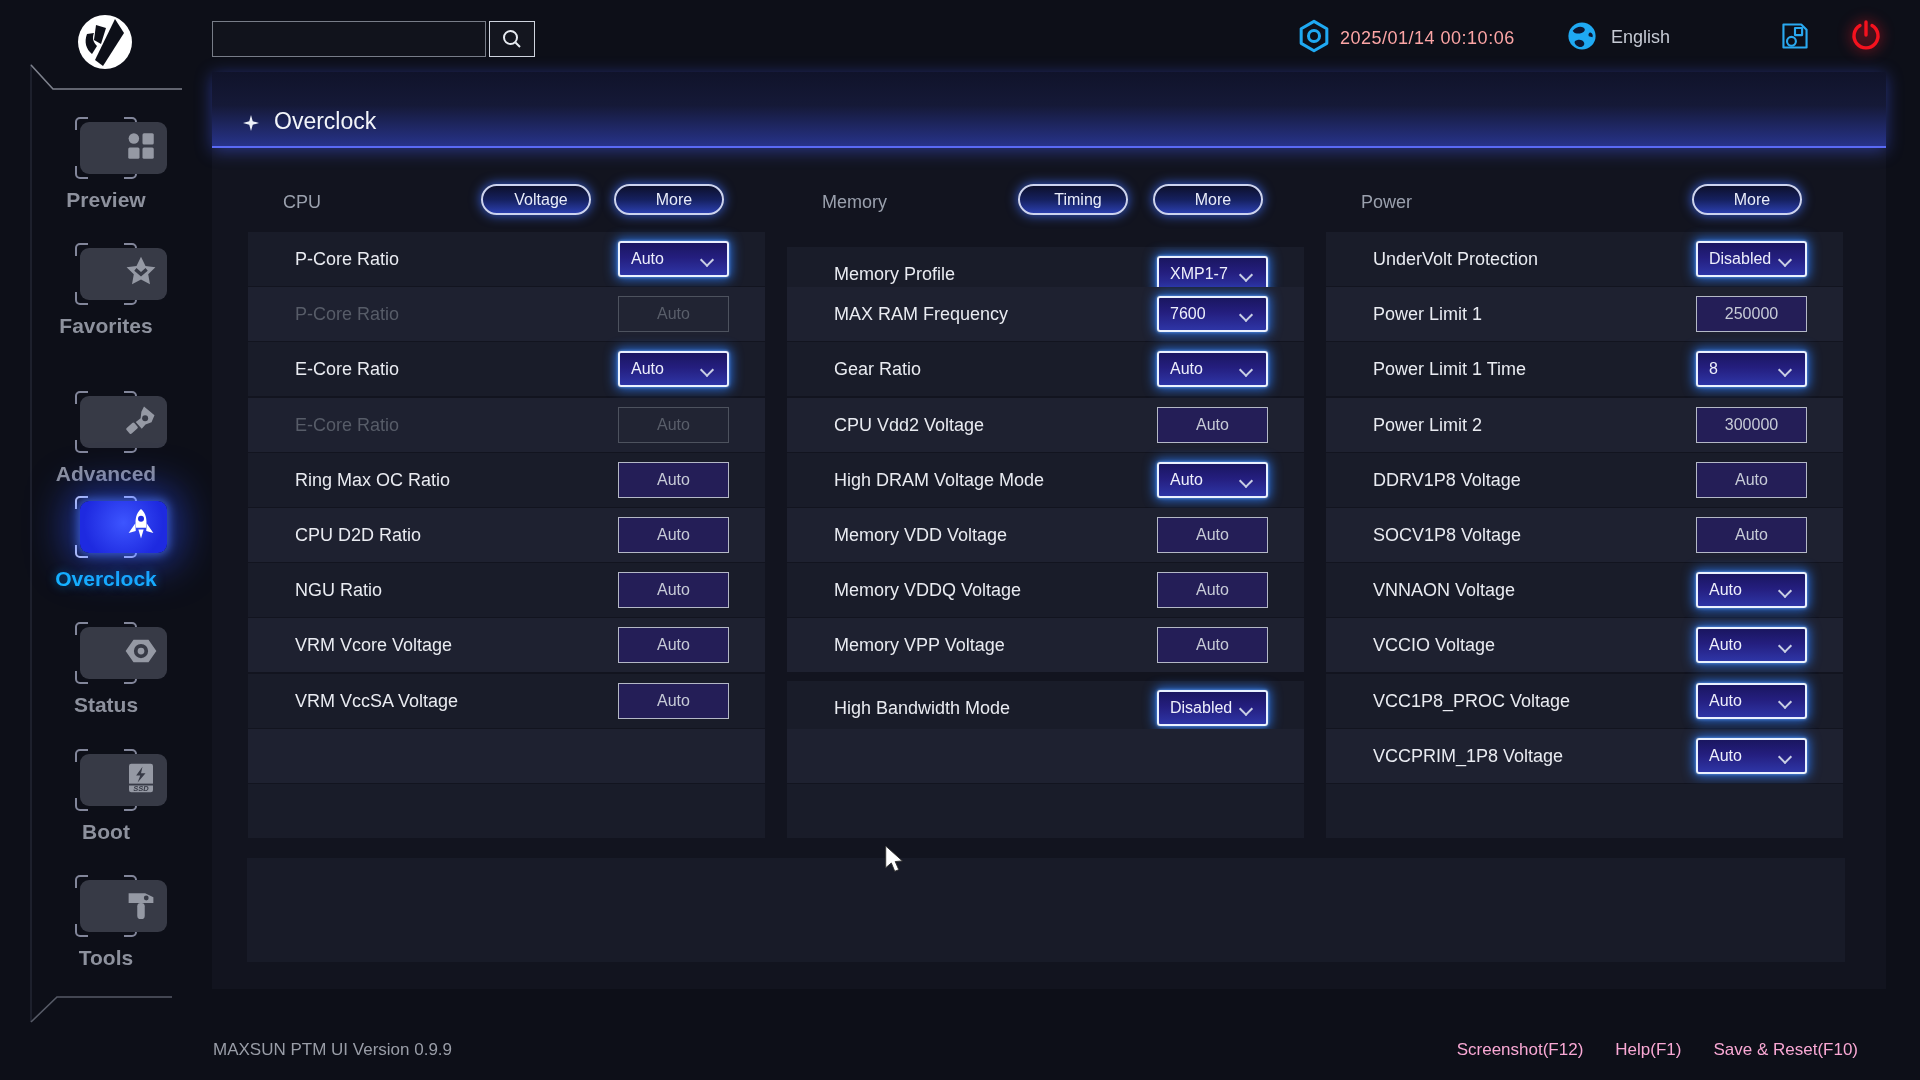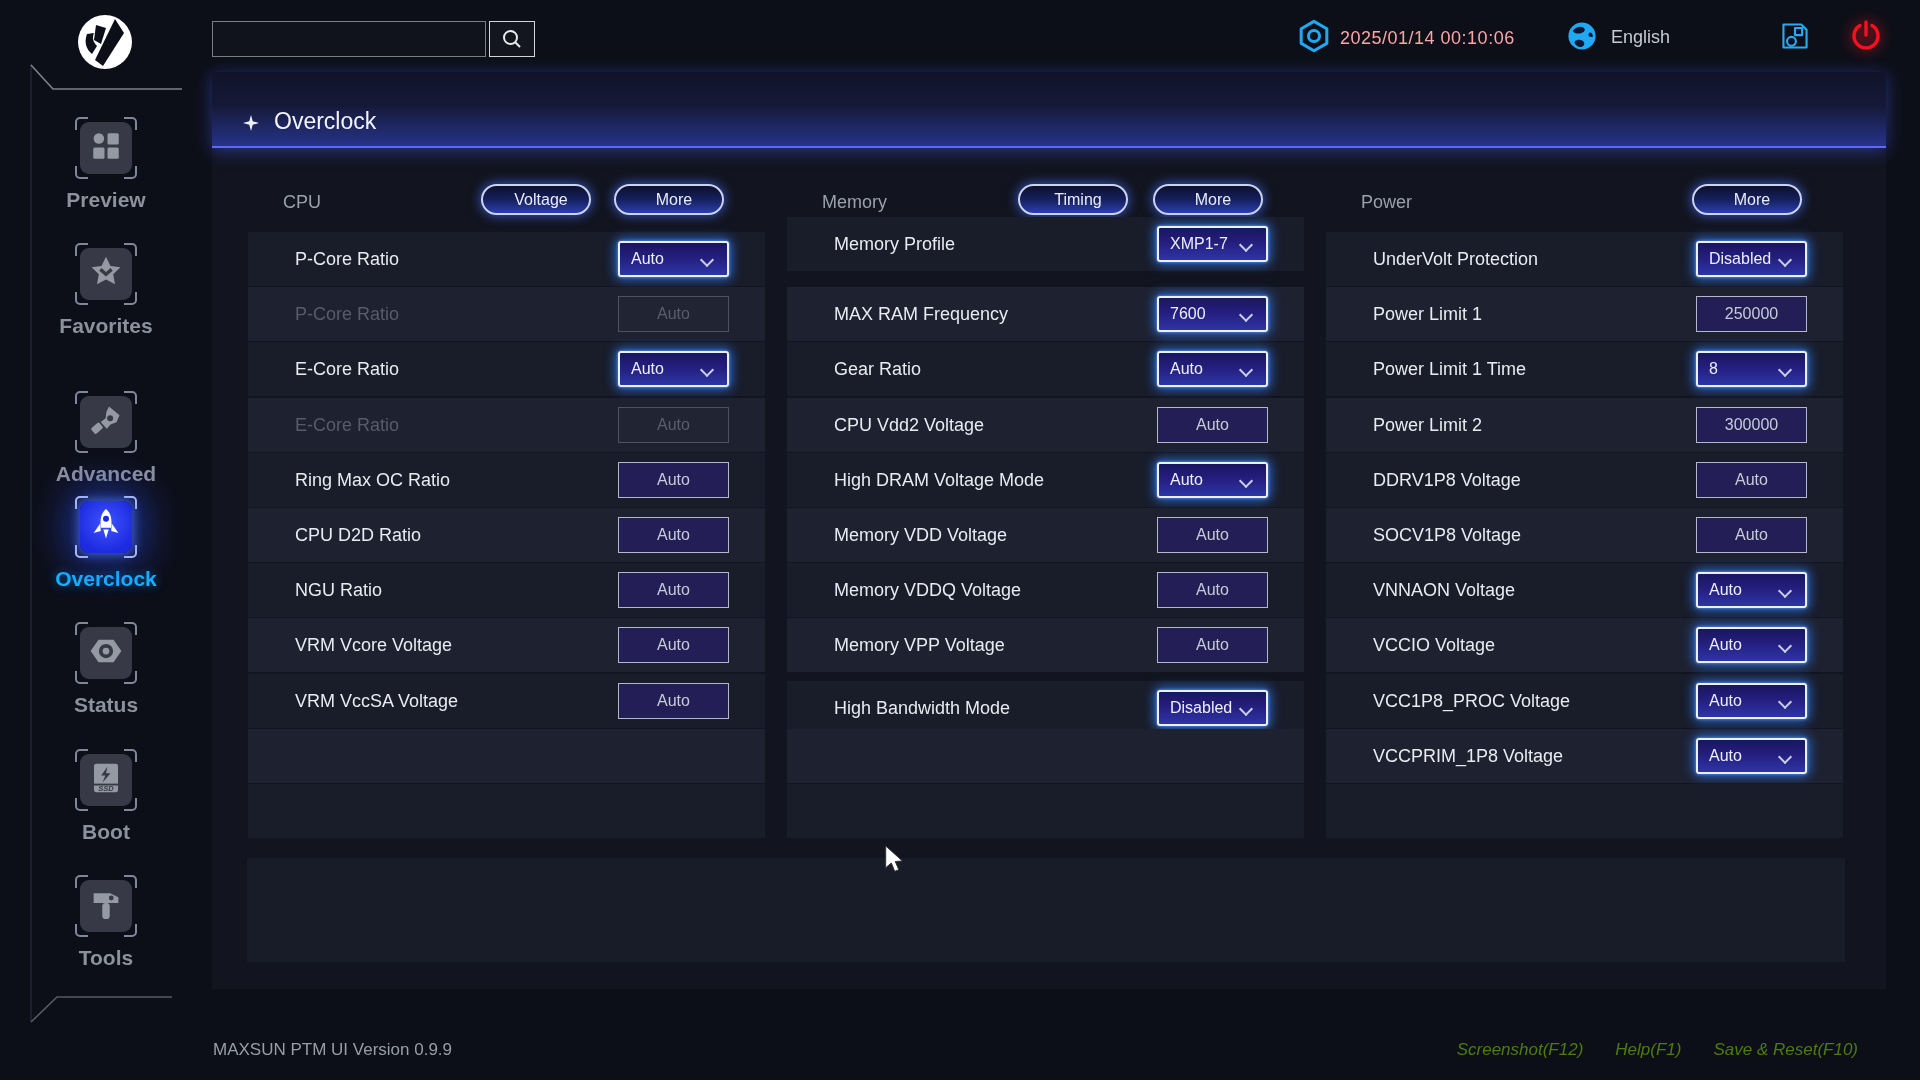--- a/index.html
+++ b/index.html
@@ -22,21 +22,21 @@
   #save-icon{left:1779px;top:20px;width:32px;height:32px;color:#2aa9f0;cursor:pointer;}
   #power-icon{left:1848px;top:18px;width:36px;height:36px;color:var(--power-red);cursor:pointer;
      filter:drop-shadow(0 0 7px rgba(255,25,40,.85));}
 
   
   #sidebar-outline{left:20px;top:52px;width:180px;height:990px;pointer-events:none;}
   .sb-item{position:absolute;left:30px;width:152px;text-align:center;cursor:pointer;}
   .iconwrap{position:relative;display:inline-block;width:64px;height:64px;}
   .brackets{position:absolute;left:0;top:0;width:64px;height:64px;color:#81859;color:#82869a;}
   .iconbox{position:absolute;left:6px;top:6px;width:52px;height:52px;border-radius:9px;background:#373a46;
-     display:flex;align-items:center;justify-content:center;color:#9599a4;}
+     display:flex;align-items:center;justify-content:center;color:#9599a4;padding-left:35px;}
   .iconbox svg{width:36px;height:36px;fill:currentColor;}
   .sb-label{margin-top:4px;font-size:21px;font-weight:700;color:#8d919d;}
   .sb-item.active .iconbox{background:radial-gradient(circle at 50% 42%,#3d55ff 0%,#1e2ae0 75%);color:#fff;
      box-shadow:0 0 38px 13px rgba(45,80,255,.50),0 0 10px 2px rgba(90,140,255,.65);}
   .sb-item.active .brackets{color:#d9def5;}
   .sb-item.active .sb-label{color:var(--active-label);text-shadow:0 0 10px rgba(0,150,255,.55);}
 
   
   #panel{left:212px;top:72px;width:1674px;height:917px;background:#12141f;}
   #header-band{left:212px;top:72px;width:1674px;height:76px;
@@ -63,21 +63,21 @@
      background:linear-gradient(180deg,#1a1660 0%,#241e7e 45%,#2e35a6 100%);
      border:2px solid #e9f1ff;color:#edeffb;
      box-shadow:0 0 12px 2px rgba(45,125,255,.85),0 0 3px rgba(160,210,255,.9);}
   .chev{position:absolute;right:15px;top:12px;width:8px;height:8px;
      border-right:2px solid #c9cfe4;border-bottom:2px solid #c9cfe4;transform:rotate(45deg);}
 
   #big-empty{left:247px;top:858px;width:1598px;height:104px;background:#181b28;}
 
   
   #footer-version{left:213px;top:1040px;font-size:17px;color:#999da7;}
-  #footer-links{right:62px;top:1040px;display:flex;gap:32px;font-size:17px;color:#4d7c0f;font-style:italic;}
+  #footer-links{right:62px;top:1040px;display:flex;gap:32px;font-size:17px;color:#f9a8d4;}
   #footer-links span{cursor:pointer;}
 
   #cursor{left:884px;top:846px;pointer-events:none;}
 </style>
 </head>
 <body>
 
 <div id="app" style="--accent: #1fa9f2; --power-red: #f5121e; --active-label: #15b4ff;">
 
   <svg id="logo" class="abs" viewBox="0 0 60 60">
@@ -250,21 +250,21 @@
           <span class="row-label">VRM VccSA Voltage</span>
           <div class="vbox input">Auto</div>
         </div>
         <div class="slot od" style="top: 546px;"></div>
         <div class="slot ev" style="top: 601px;"></div>
       </div>
       <div class="col" style="left: 787px;">
         <div class="col-title">Memory</div>
         <button class="pill" style="left: 231px;">Timing</button>
         <button class="pill" style="left: 366px;">More</button>
-        <div class="slot ev" style="top: 34px;">
+        <div class="slot ev" style="top: 64px;">
           <span class="row-label">Memory Profile</span>
           <div class="vbox dropdown">
             <span>XMP1-7</span>
             <span class="chev"></span>
           </div>
         </div>
         <div class="slot od" style="top: 104px;">
           <span class="row-label">MAX RAM Frequency</span>
           <div class="vbox dropdown">
             <span>7600</span>

